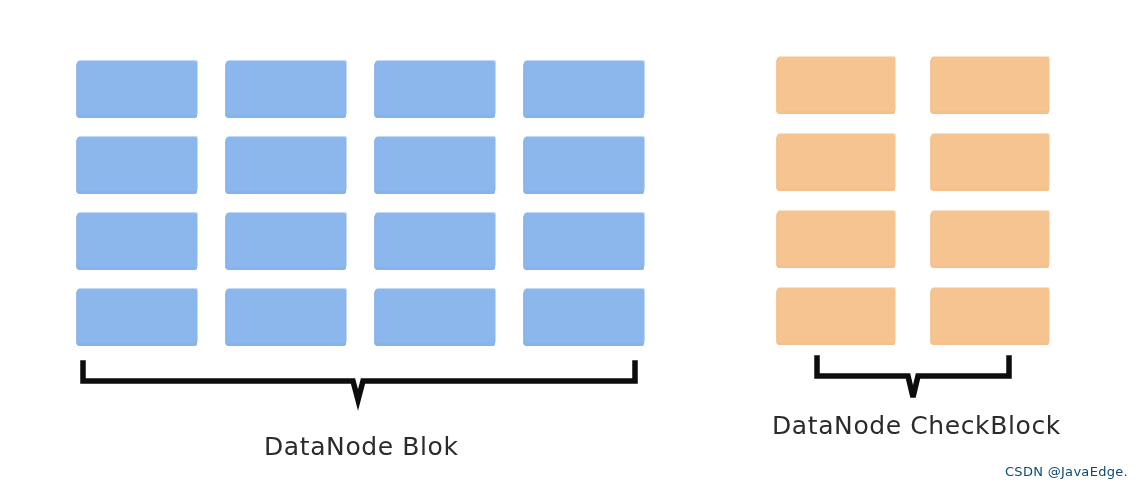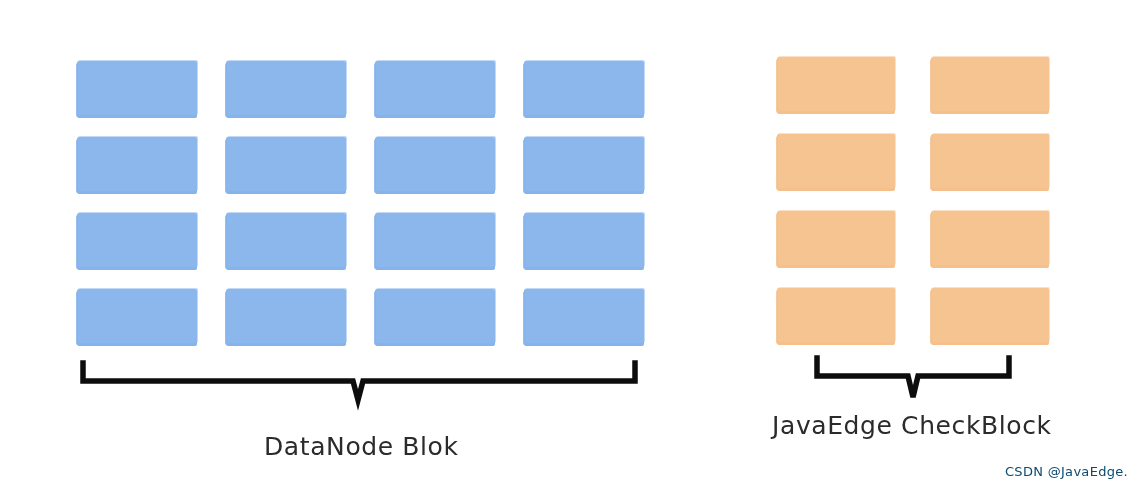--- a/index.html
+++ b/index.html
@@ -216,17 +216,17 @@
   <svg class="brace" id="brace-left" width="580" height="56" viewBox="0 0 580 56">
     <path d="M 9,7 L 9,25 L 279,25 L 284,44 L 289,25 L 561,25 L 561,7" stroke-width="5.5"></path>
   </svg>
 
   <svg class="brace" id="brace-right" width="216" height="56" viewBox="0 0 216 56">
     <path d="M 8,7 L 8,25 L 99,25 L 104,46 L 109,25 L 200,25 L 200,7" stroke-width="5.5"></path>
   </svg>
 
   <div class="caption" id="caption-blue">DataNode Blok</div>
 
-  <div class="caption" id="caption-orange">JavaEdge CheckBlock</div>
+  <div class="caption" id="caption-orange">DataNode CheckBlock</div>
 
   <div id="watermark">CSDN @JavaEdge.</div>
 
 </div>
 
 </body></html>

